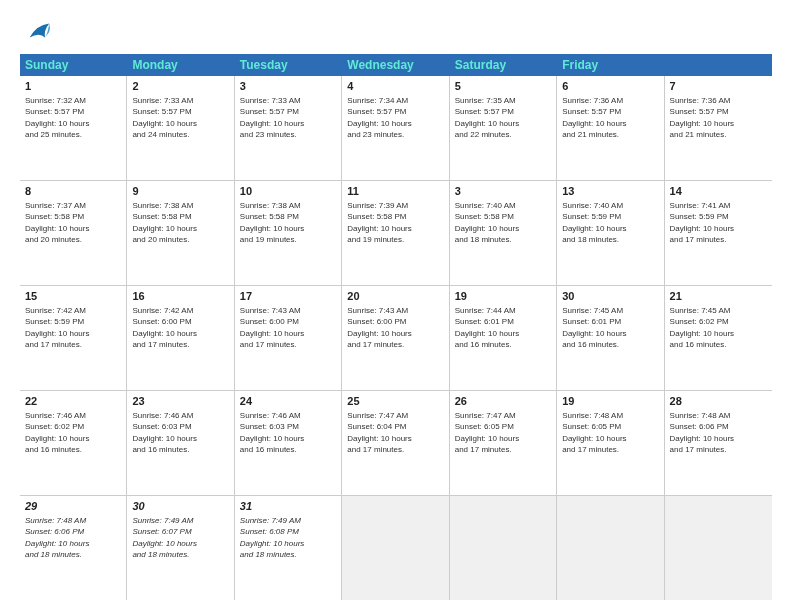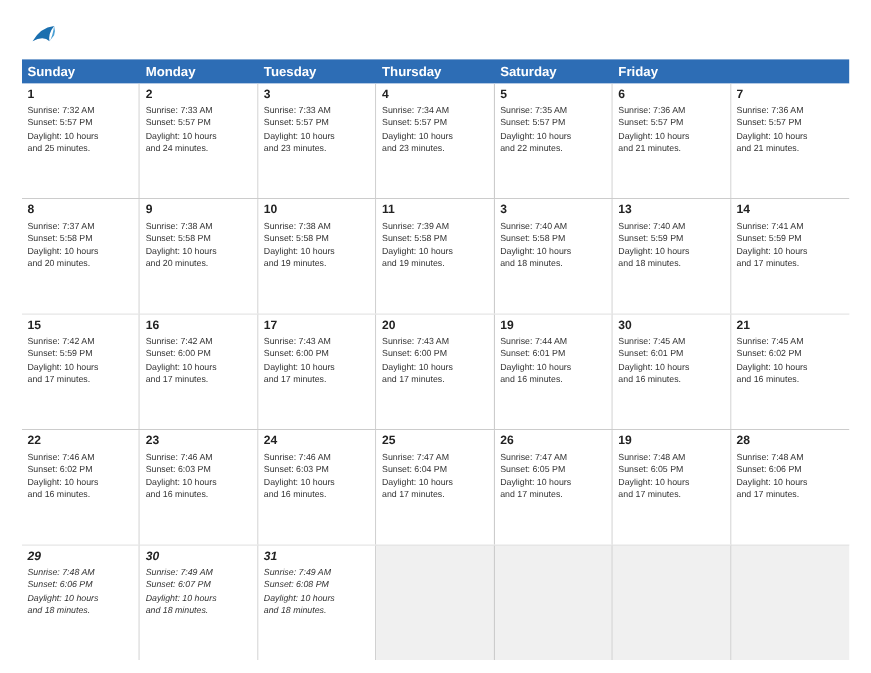--- a/index.html
+++ b/index.html
@@ -57,21 +57,21 @@
       flex: 1;
       display: flex;
       flex-direction: column;
     }
     .cal-header {
       display: grid;
       grid-template-columns: repeat(7, 1fr);
       background: #2d6db5;
     }
     .cal-header-cell {
-      color: #ffffff;
+      color: #5eead4;
       font-size: 12px;
       font-weight: bold;
       padding: 4px 5px;
       text-align: left;
     }
     .cal-body {
       flex: 1;
       display: flex;
       flex-direction: column;
     }
@@ -137,21 +137,21 @@
       <div class="month-year"></div>
       <div class="location"></div>
     </div>
   </div>
 
   <div class="calendar">
     <div class="cal-header">
       <div class="cal-header-cell">Sunday</div>
       <div class="cal-header-cell">Monday</div>
       <div class="cal-header-cell">Tuesday</div>
-      <div class="cal-header-cell">Thursday</div>
+      <div class="cal-header-cell">Wednesday</div>
       <div class="cal-header-cell">Saturday</div>
       <div class="cal-header-cell">Friday</div>
     </div>
     <div class="cal-body" id="cal-body">
     <div class="cal-row">
           <div class="cal-cell"><span class="day-num">1</span><span class="cell-text">Sunrise: 7:32 AM<br>Sunset: 5:57 PM<br>Daylight: 10 hours<br>and 25 minutes.</span></div>
           <div class="cal-cell"><span class="day-num">2</span><span class="cell-text">Sunrise: 7:33 AM<br>Sunset: 5:57 PM<br>Daylight: 10 hours<br>and 24 minutes.</span></div>
           <div class="cal-cell"><span class="day-num">3</span><span class="cell-text">Sunrise: 7:33 AM<br>Sunset: 5:57 PM<br>Daylight: 10 hours<br>and 23 minutes.</span></div>
           <div class="cal-cell"><span class="day-num">4</span><span class="cell-text">Sunrise: 7:34 AM<br>Sunset: 5:57 PM<br>Daylight: 10 hours<br>and 23 minutes.</span></div>
           <div class="cal-cell"><span class="day-num">5</span><span class="cell-text">Sunrise: 7:35 AM<br>Sunset: 5:57 PM<br>Daylight: 10 hours<br>and 22 minutes.</span></div>

